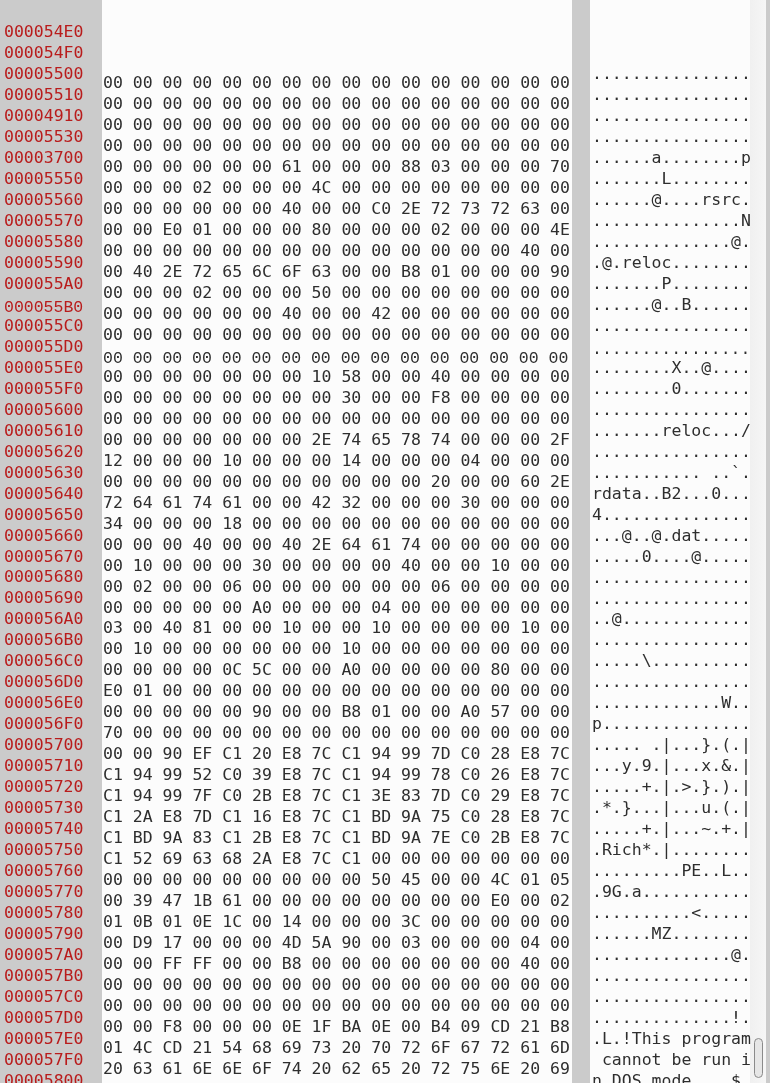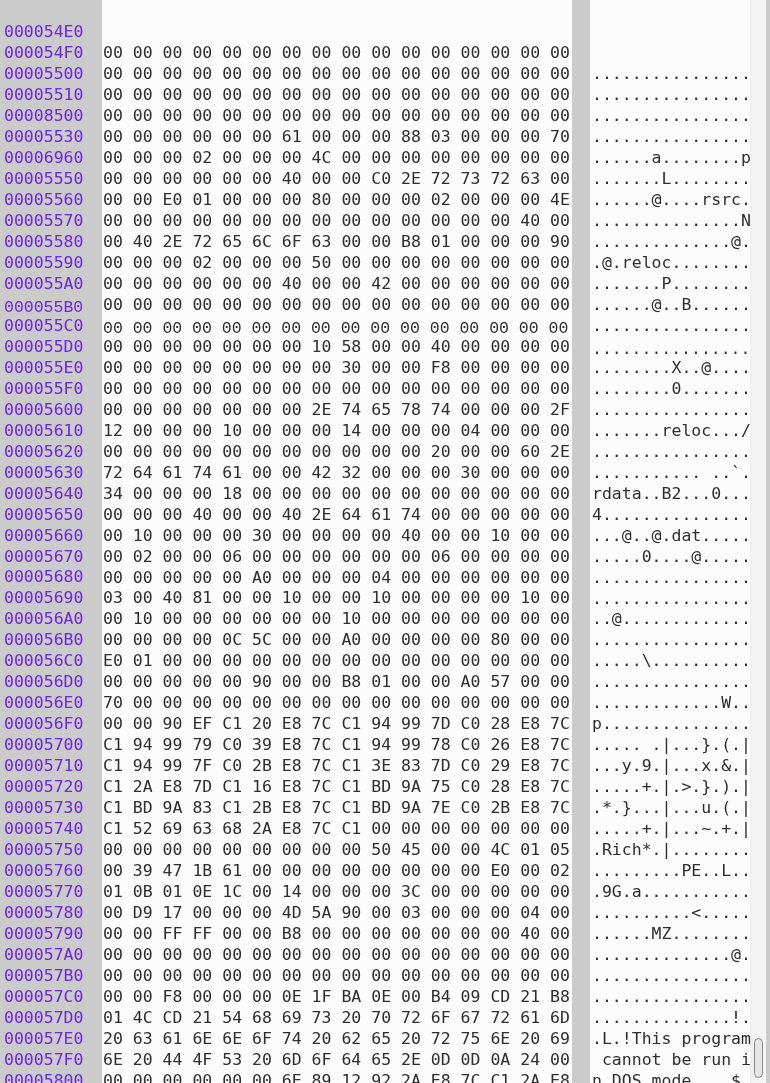--- a/index.html
+++ b/index.html
@@ -35,22 +35,22 @@
     position: absolute; left: 766px; top: 0; width: 4px; height: 1083px;
     background: #cbcbcb;
   }
   .scroll-thumb {
     position: absolute; left: 754px; top: 1038px; width: 9px; height: 40px;
     border: 1.5px solid #8a8a8a; border-radius: 6px;
     background: #e6e6e6; box-sizing: border-box;
   }
   .rows { position: absolute; left: 0; top: 0; }
   .row { position: absolute; left: 0; height: 21px; line-height: 21px; white-space: pre; }
-  .row .off { position: absolute; left: 4px; color: #6d28d9; }
-  .row .hex { position: absolute; left: 103px; letter-spacing: 0; }
+  .row .off { position: absolute; left: 4px; color: #b91c1c; }
+  .row .hex { position: absolute; left: 103px; letter-spacing: 0; margin-top: 30px; }
   .row .asc { position: absolute; left: 592px; }
 </style>
 </head>
 <body>
 
 <div class="offset-col"></div>
 <div class="hex-col"></div>
 <div class="sep-col"></div>
 <div class="ascii-col"></div>
 <div class="scroll-track"></div>
@@ -72,31 +72,31 @@
     <span class="off">00005500</span>
     <span class="hex">00 00 00 00 00 00 00 00 00 00 00 00 00 00 00 00</span>
     <span class="asc">................</span>
   </div>
     <div class="row" style="top: 62.94px;">
     <span class="off">00005510</span>
     <span class="hex">00 00 00 00 00 00 00 00 00 00 00 00 00 00 00 00</span>
     <span class="asc">................</span>
   </div>
     <div class="row" style="top: 83.92px;">
-    <span class="off">00008500</span>
+    <span class="off">00004910</span>
     <span class="hex">00 00 00 00 00 00 61 00 00 00 88 03 00 00 00 70</span>
     <span class="asc">......a........p</span>
   </div>
     <div class="row" style="top: 104.9px;">
     <span class="off">00005530</span>
     <span class="hex">00 00 00 02 00 00 00 4C 00 00 00 00 00 00 00 00</span>
     <span class="asc">.......L........</span>
   </div>
     <div class="row" style="top: 125.88px;">
-    <span class="off">00006960</span>
+    <span class="off">00003700</span>
     <span class="hex">00 00 00 00 00 00 40 00 00 C0 2E 72 73 72 63 00</span>
     <span class="asc">......@....rsrc.</span>
   </div>
     <div class="row" style="top: 146.86px;">
     <span class="off">00005550</span>
     <span class="hex">00 00 E0 01 00 00 00 80 00 00 00 02 00 00 00 4E</span>
     <span class="asc">...............N</span>
   </div>
     <div class="row" style="top: 167.84px;">
     <span class="off">00005560</span>
@@ -218,21 +218,21 @@
     <span class="hex">70 00 00 00 00 00 00 00 00 00 00 00 00 00 00 00</span>
     <span class="asc">p...............</span>
   </div>
     <div class="row" style="top: 671.36px;">
     <span class="off">000056E0</span>
     <span class="hex">00 00 90 EF C1 20 E8 7C C1 94 99 7D C0 28 E8 7C</span>
     <span class="asc">..... .|...}.(.|</span>
   </div>
     <div class="row" style="top: 692.34px;">
     <span class="off">000056F0</span>
-    <span class="hex">C1 94 99 79 C0 39 E8 7C C1 94 99 78 C0 26 E8 7C</span>
+    <span class="hex">C1 94 99 52 C0 39 E8 7C C1 94 99 78 C0 26 E8 7C</span>
     <span class="asc">...y.9.|...x.&amp;.|</span>
   </div>
     <div class="row" style="top: 713.32px;">
     <span class="off">00005700</span>
     <span class="hex">C1 94 99 7F C0 2B E8 7C C1 3E 83 7D C0 29 E8 7C</span>
     <span class="asc">.....+.|.&gt;.}.).|</span>
   </div>
     <div class="row" style="top: 734.3px; padding-left: 44px;">
     <span class="off">00005710</span>
     <span class="hex">C1 2A E8 7D C1 16 E8 7C C1 BD 9A 75 C0 28 E8 7C</span>

